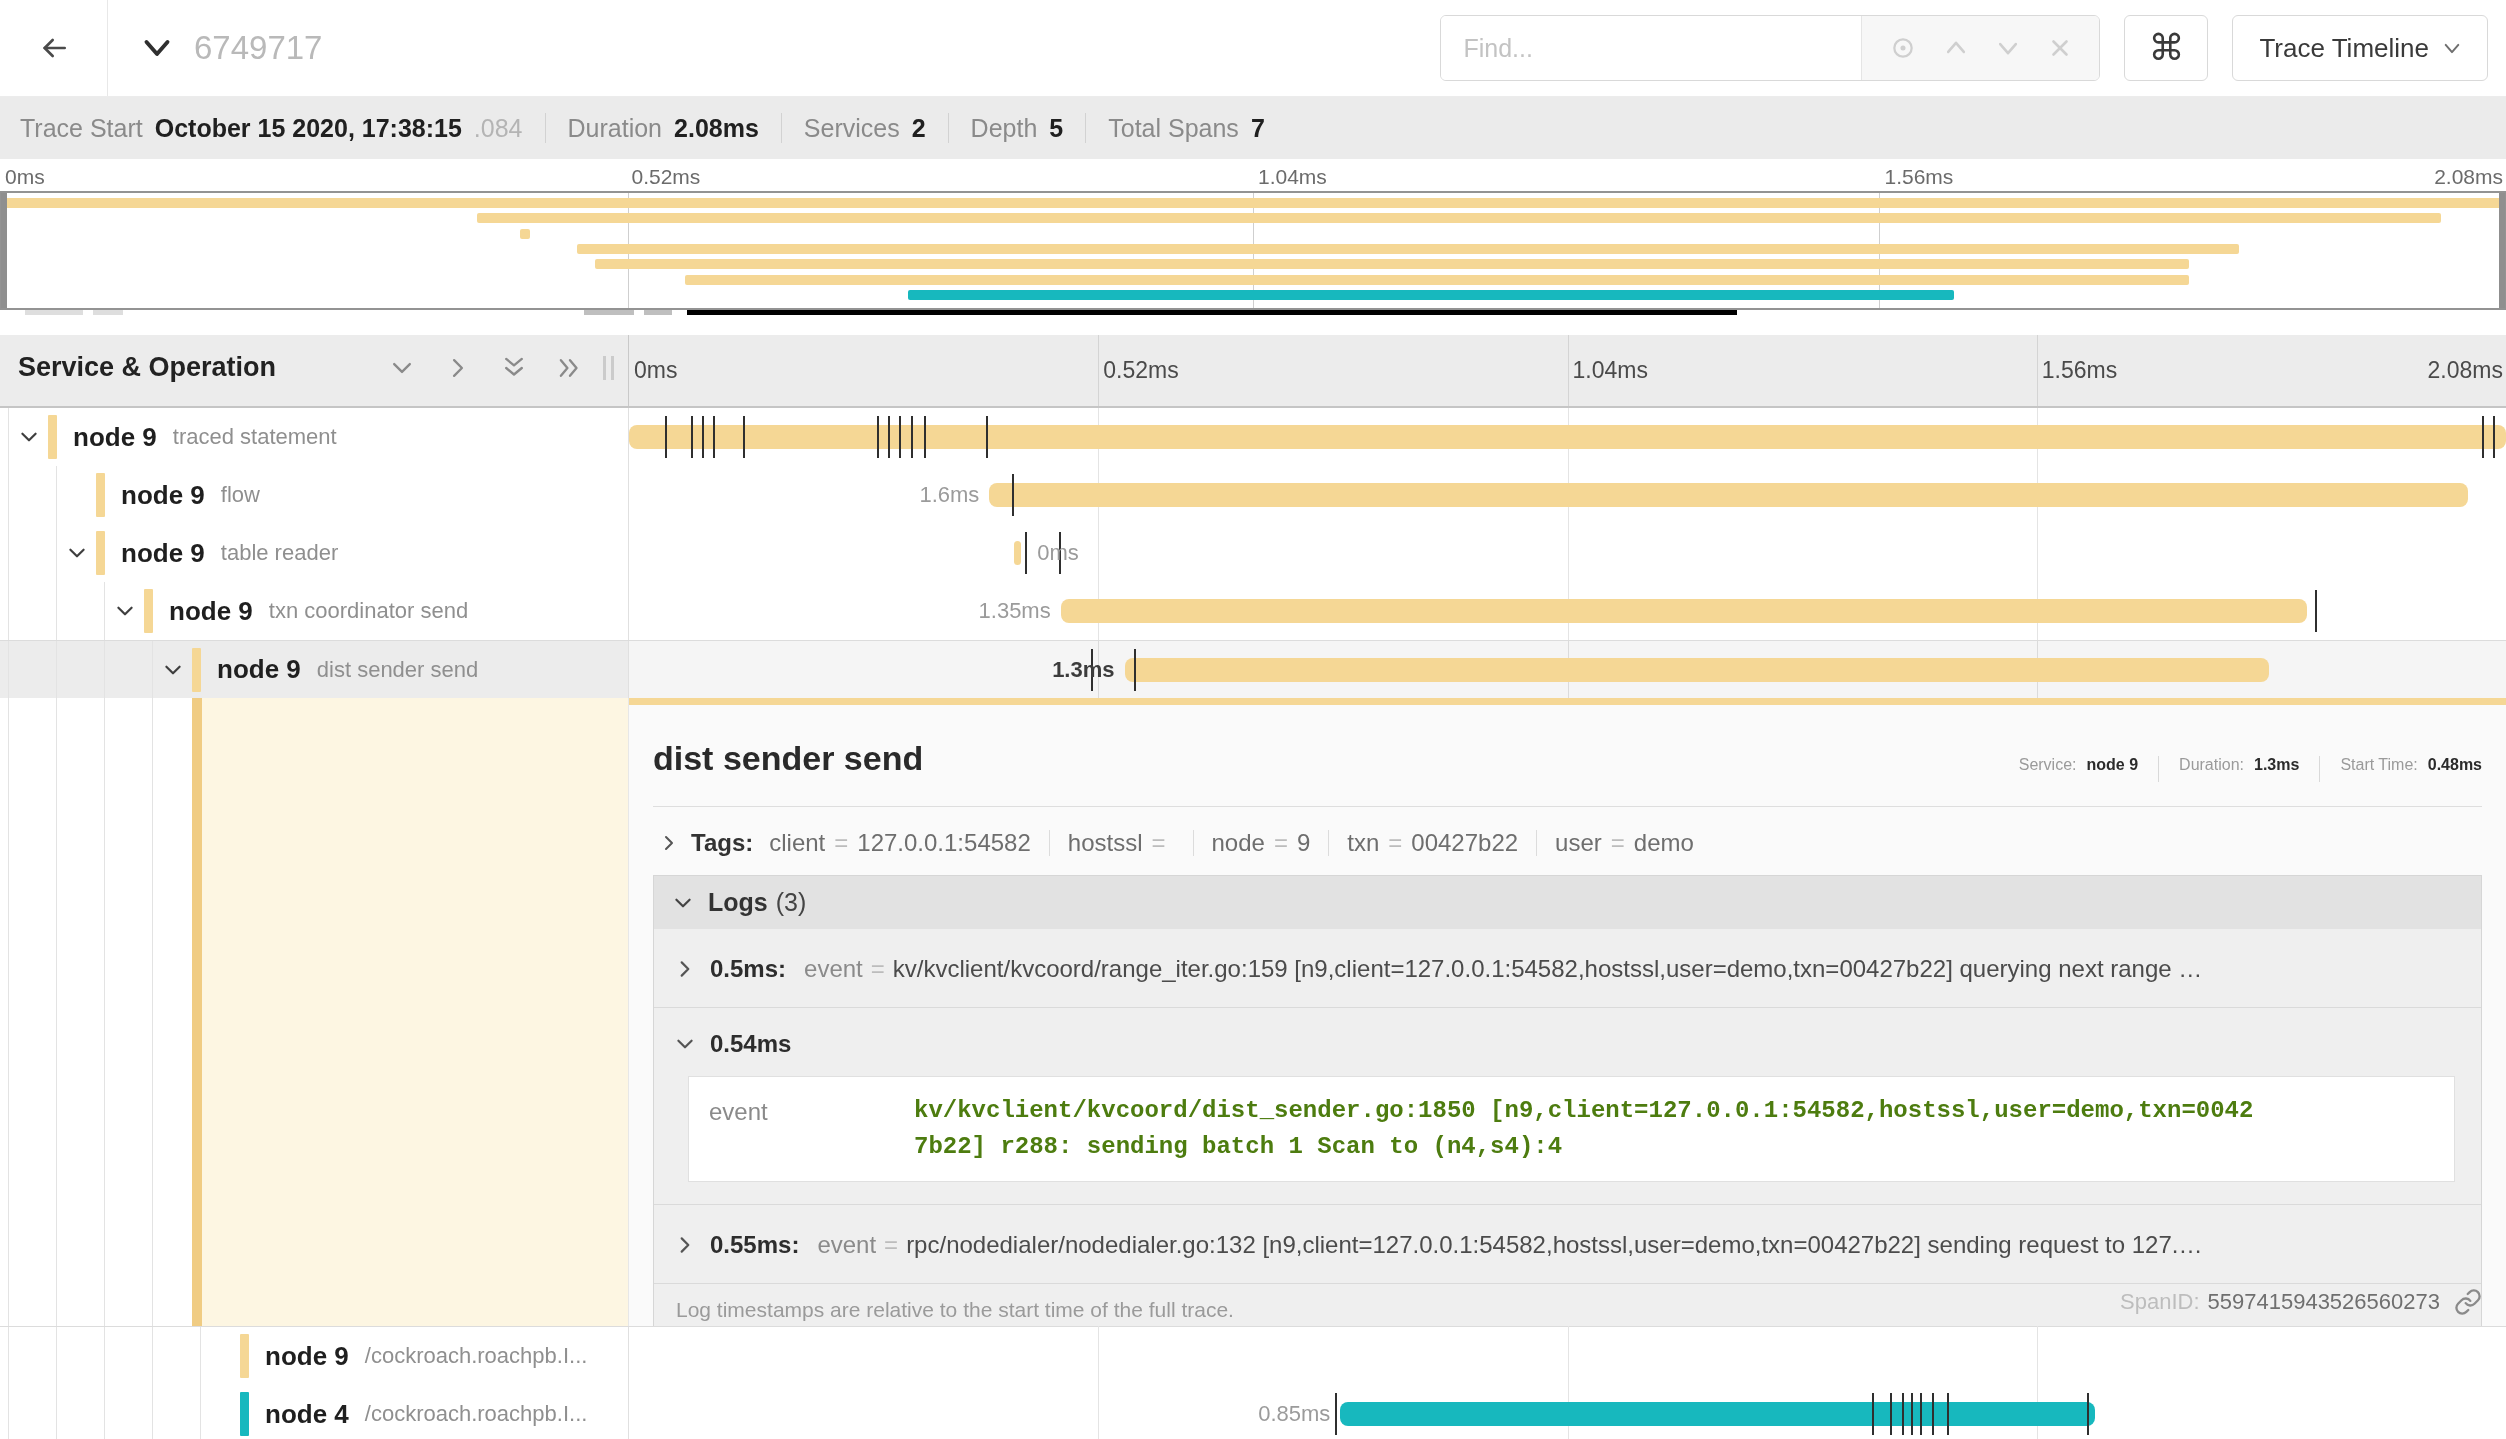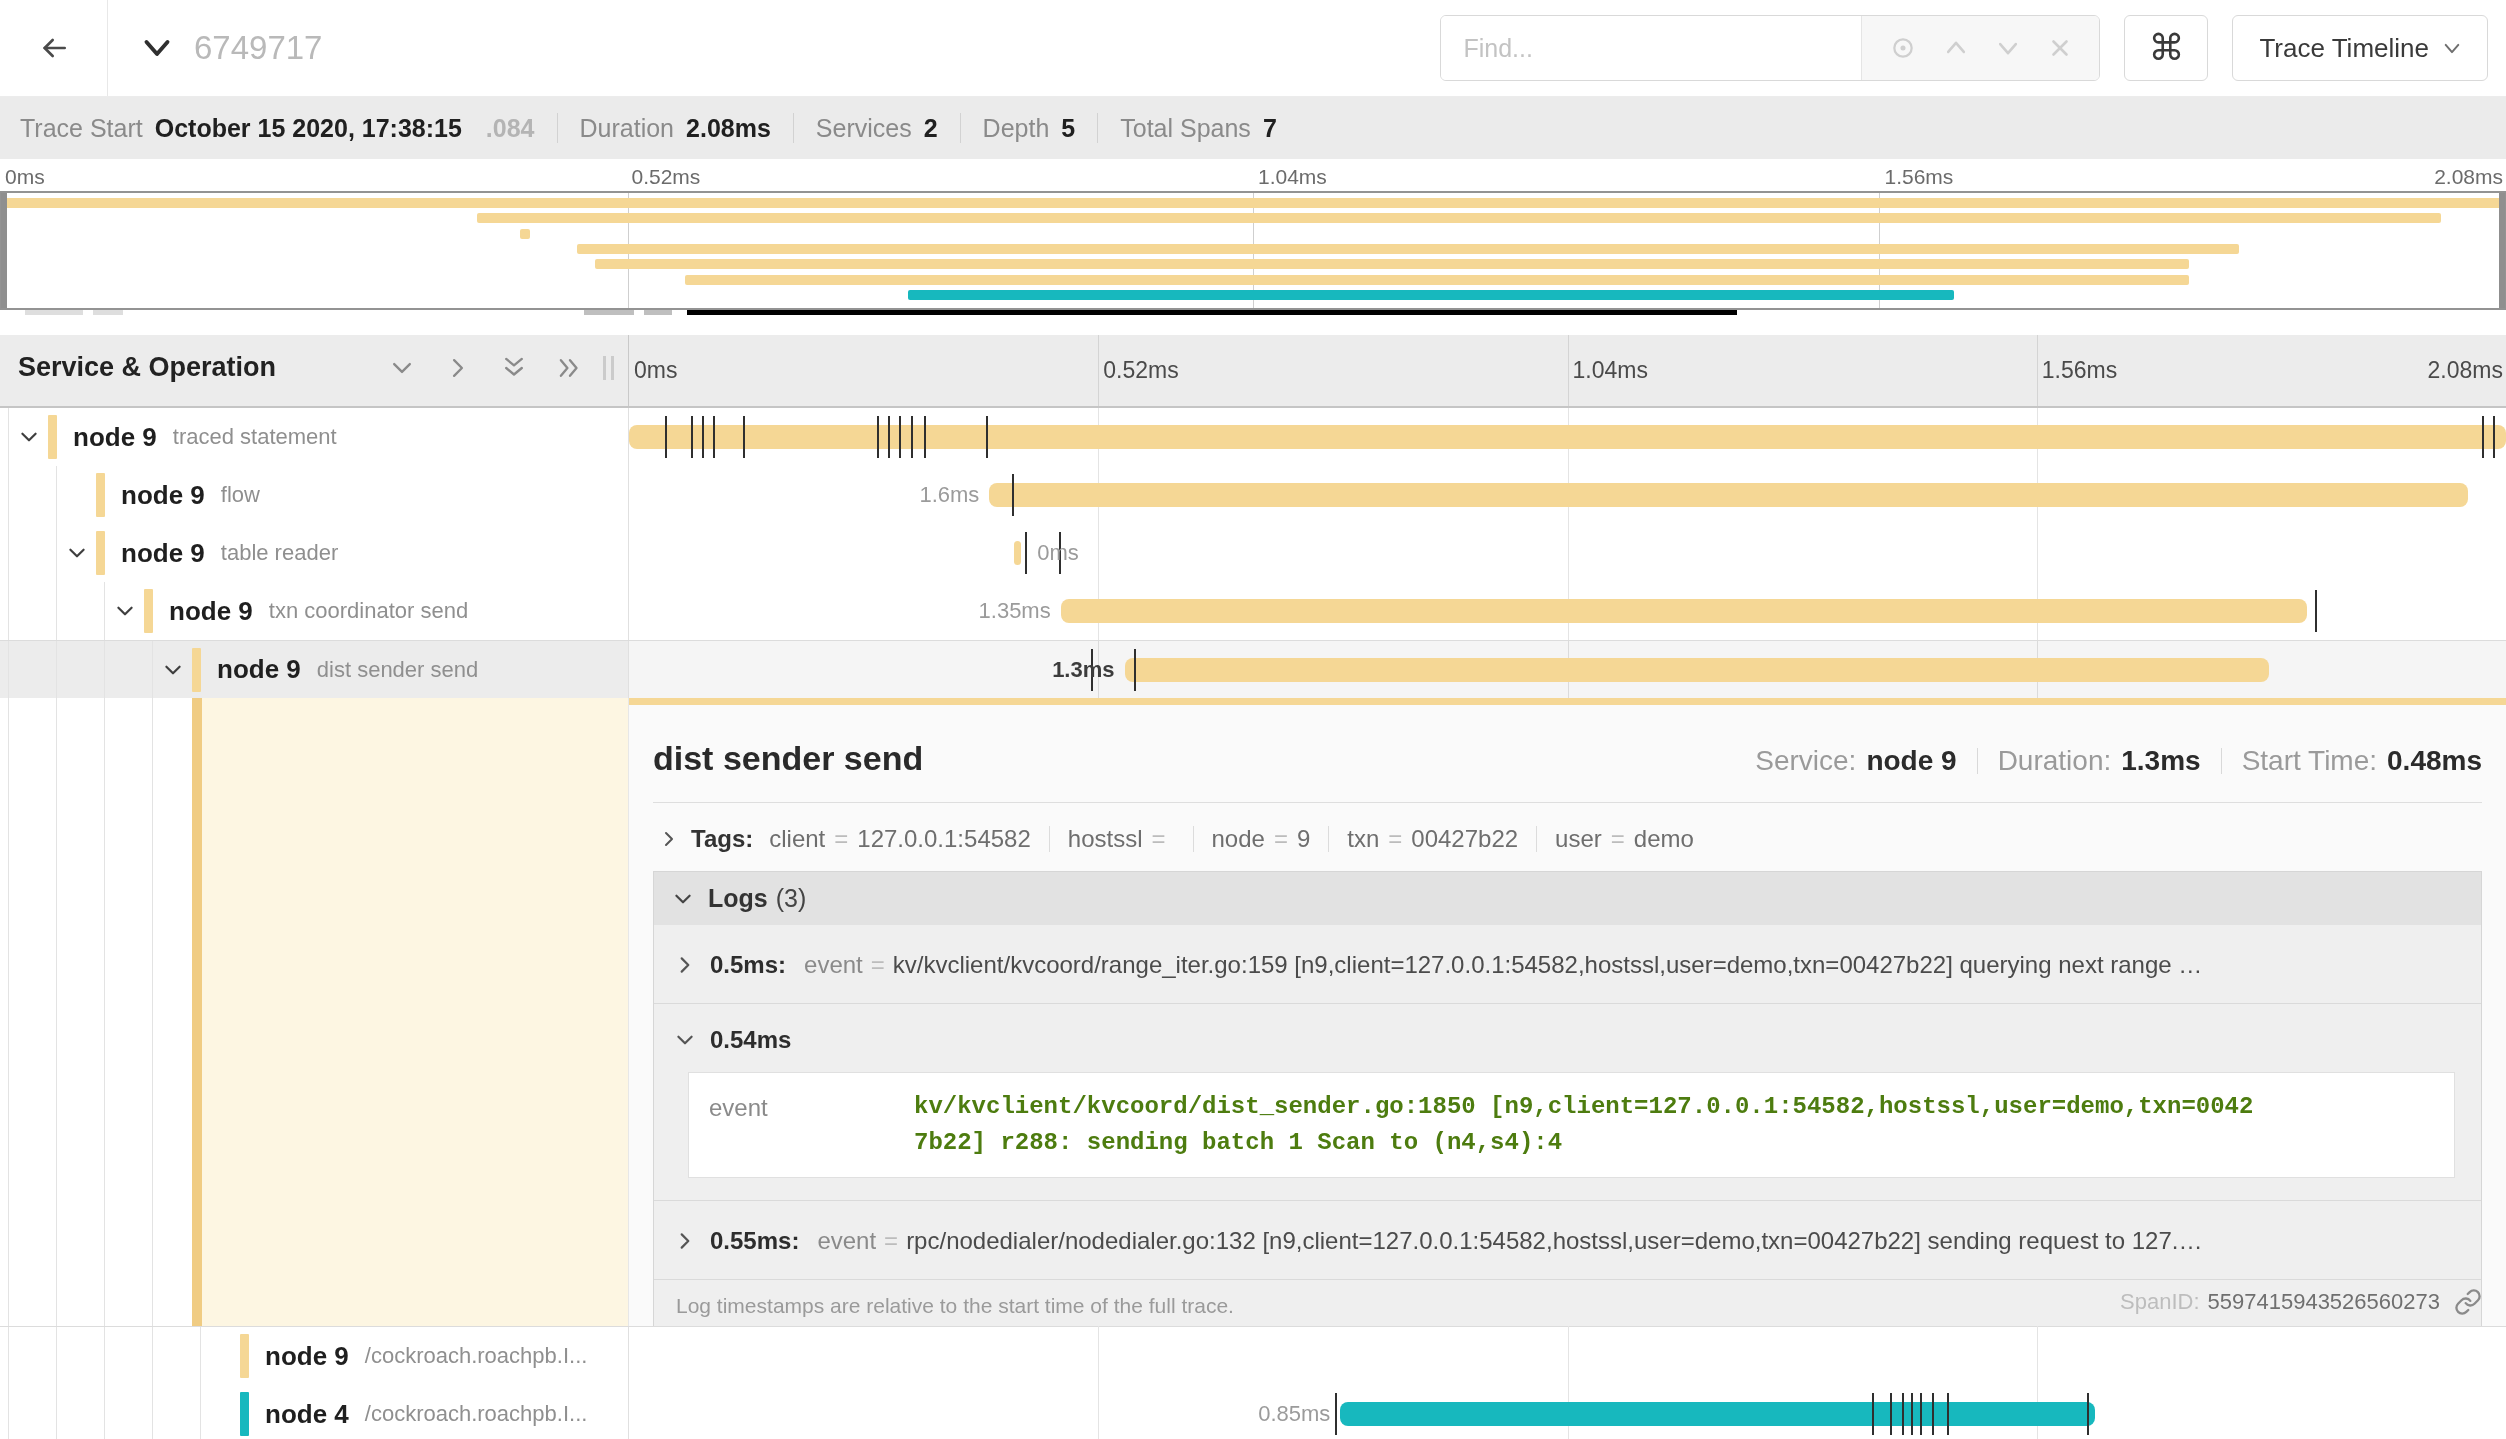--- a/index.html
+++ b/index.html
@@ -28,21 +28,21 @@
     font-size: 36px; color: #3a3a3a; cursor: pointer; font-family: inherit; }
   .view-btn { height: 66px; padding: 0 26px; border: 1px solid #d9d9d9; border-radius: 6px; background: #fff;
     font-size: 26px; color: #3a3a3a; display: flex; align-items: center; gap: 14px; cursor: pointer; font-family: inherit; }
   .view-btn .caret { color: #6f6f6f; }
 
   
   .summary-bar { height: 62px; background: #ebebeb; display: flex; align-items: center; padding: 0 20px; font-size: 25px; }
   .sum-item { display: flex; align-items: baseline; gap: 12px; white-space: nowrap; }
   .sum-label { color: #8a8a8a; }
   .sum-value { font-weight: 700; color: #202020; }
-  .sum-suffix { font-weight: 700; color: #b4b4b4; margin-left: 12px; }
+  .sum-suffix { font-weight: 400; color: #b4b4b4; }
   .sum-sep { width: 1px; height: 30px; background: #d2d2d2; margin: 0 22px; align-self: center; }
 
   
   .minimap { position: relative; background: #fff; }
   .mini-ruler { position: relative; height: 32px; font-size: 21px; color: #6b6b6b; }
   .ruler-label { position: absolute; top: 6px; padding-left: 5px; white-space: nowrap; }
   .ruler-label.last { right: 3px; padding-left: 0; }
   .mini-canvas { position: relative; height: 119px; border: 2px solid #939393; background: #fff; }
   .grid-line { position: absolute; top: 0; bottom: 0; width: 1px; background: #cfcfcf; }
   .mini-bar { position: absolute; height: 10px; border-radius: 2px; }
@@ -87,21 +87,21 @@
   .dur-label.sel { color: #3c3c3c; font-weight: 700; }
 
   
   .detail-row { display: flex; height: 629px; border-bottom: 1px solid #dcdcdc; }
   .detail-left { width: 629px; flex: none; position: relative; border-right: 1px solid #e7e7e7; background: #fff; }
   .accent { position: absolute; left: 192px; top: 0; bottom: 0; width: 10px; background: #f0cc83; }
   .cream { position: absolute; left: 202px; right: 0; top: 0; bottom: 0; background: #fdf6e2; }
   .detail-card { flex: 1; background: #fafafa; border-top: 7px solid #f5d795; padding: 34px 24px 0 24px; position: relative; overflow: hidden; }
   .d-header { display: flex; align-items: baseline; }
   .d-title { font-size: 34px; font-weight: 600; color: #2a2a2a; }
-  .d-meta { margin-left: auto; display: flex; align-items: baseline; font-size: 28px; }
+  .d-meta { margin-left: auto; display: flex; align-items: baseline; font-size: 16px; }
   .d-meta .lbl { color: #9a9a9a; }
   .d-meta .val { font-weight: 700; color: #2b2b2b; margin-left: 10px; }
   .d-meta .sep { width: 1px; height: 26px; background: #d9d9d9; margin: 0 20px; align-self: center; }
   .d-divider { height: 1px; background: #dedede; margin-top: 24px; }
   .tags-row { display: flex; align-items: center; margin-top: 22px; font-size: 24px; padding-left: 6px; cursor: pointer; }
   .tags-row .chev { color: #555; display: flex; }
   .tags-label { font-weight: 700; color: #333; margin: 0 16px 0 12px; }
   .tag-key { color: #6e6e6e; } .tag-eq { color: #bcbcbc; margin: 0 9px; } .tag-val { color: #6e6e6e; }
   .tag-sep { width: 1px; height: 26px; background: #dcdcdc; margin: 0 18px; }
   .logs-box { margin-top: 18px; border: 1px solid #d6d6d6; background: #efefef; }

